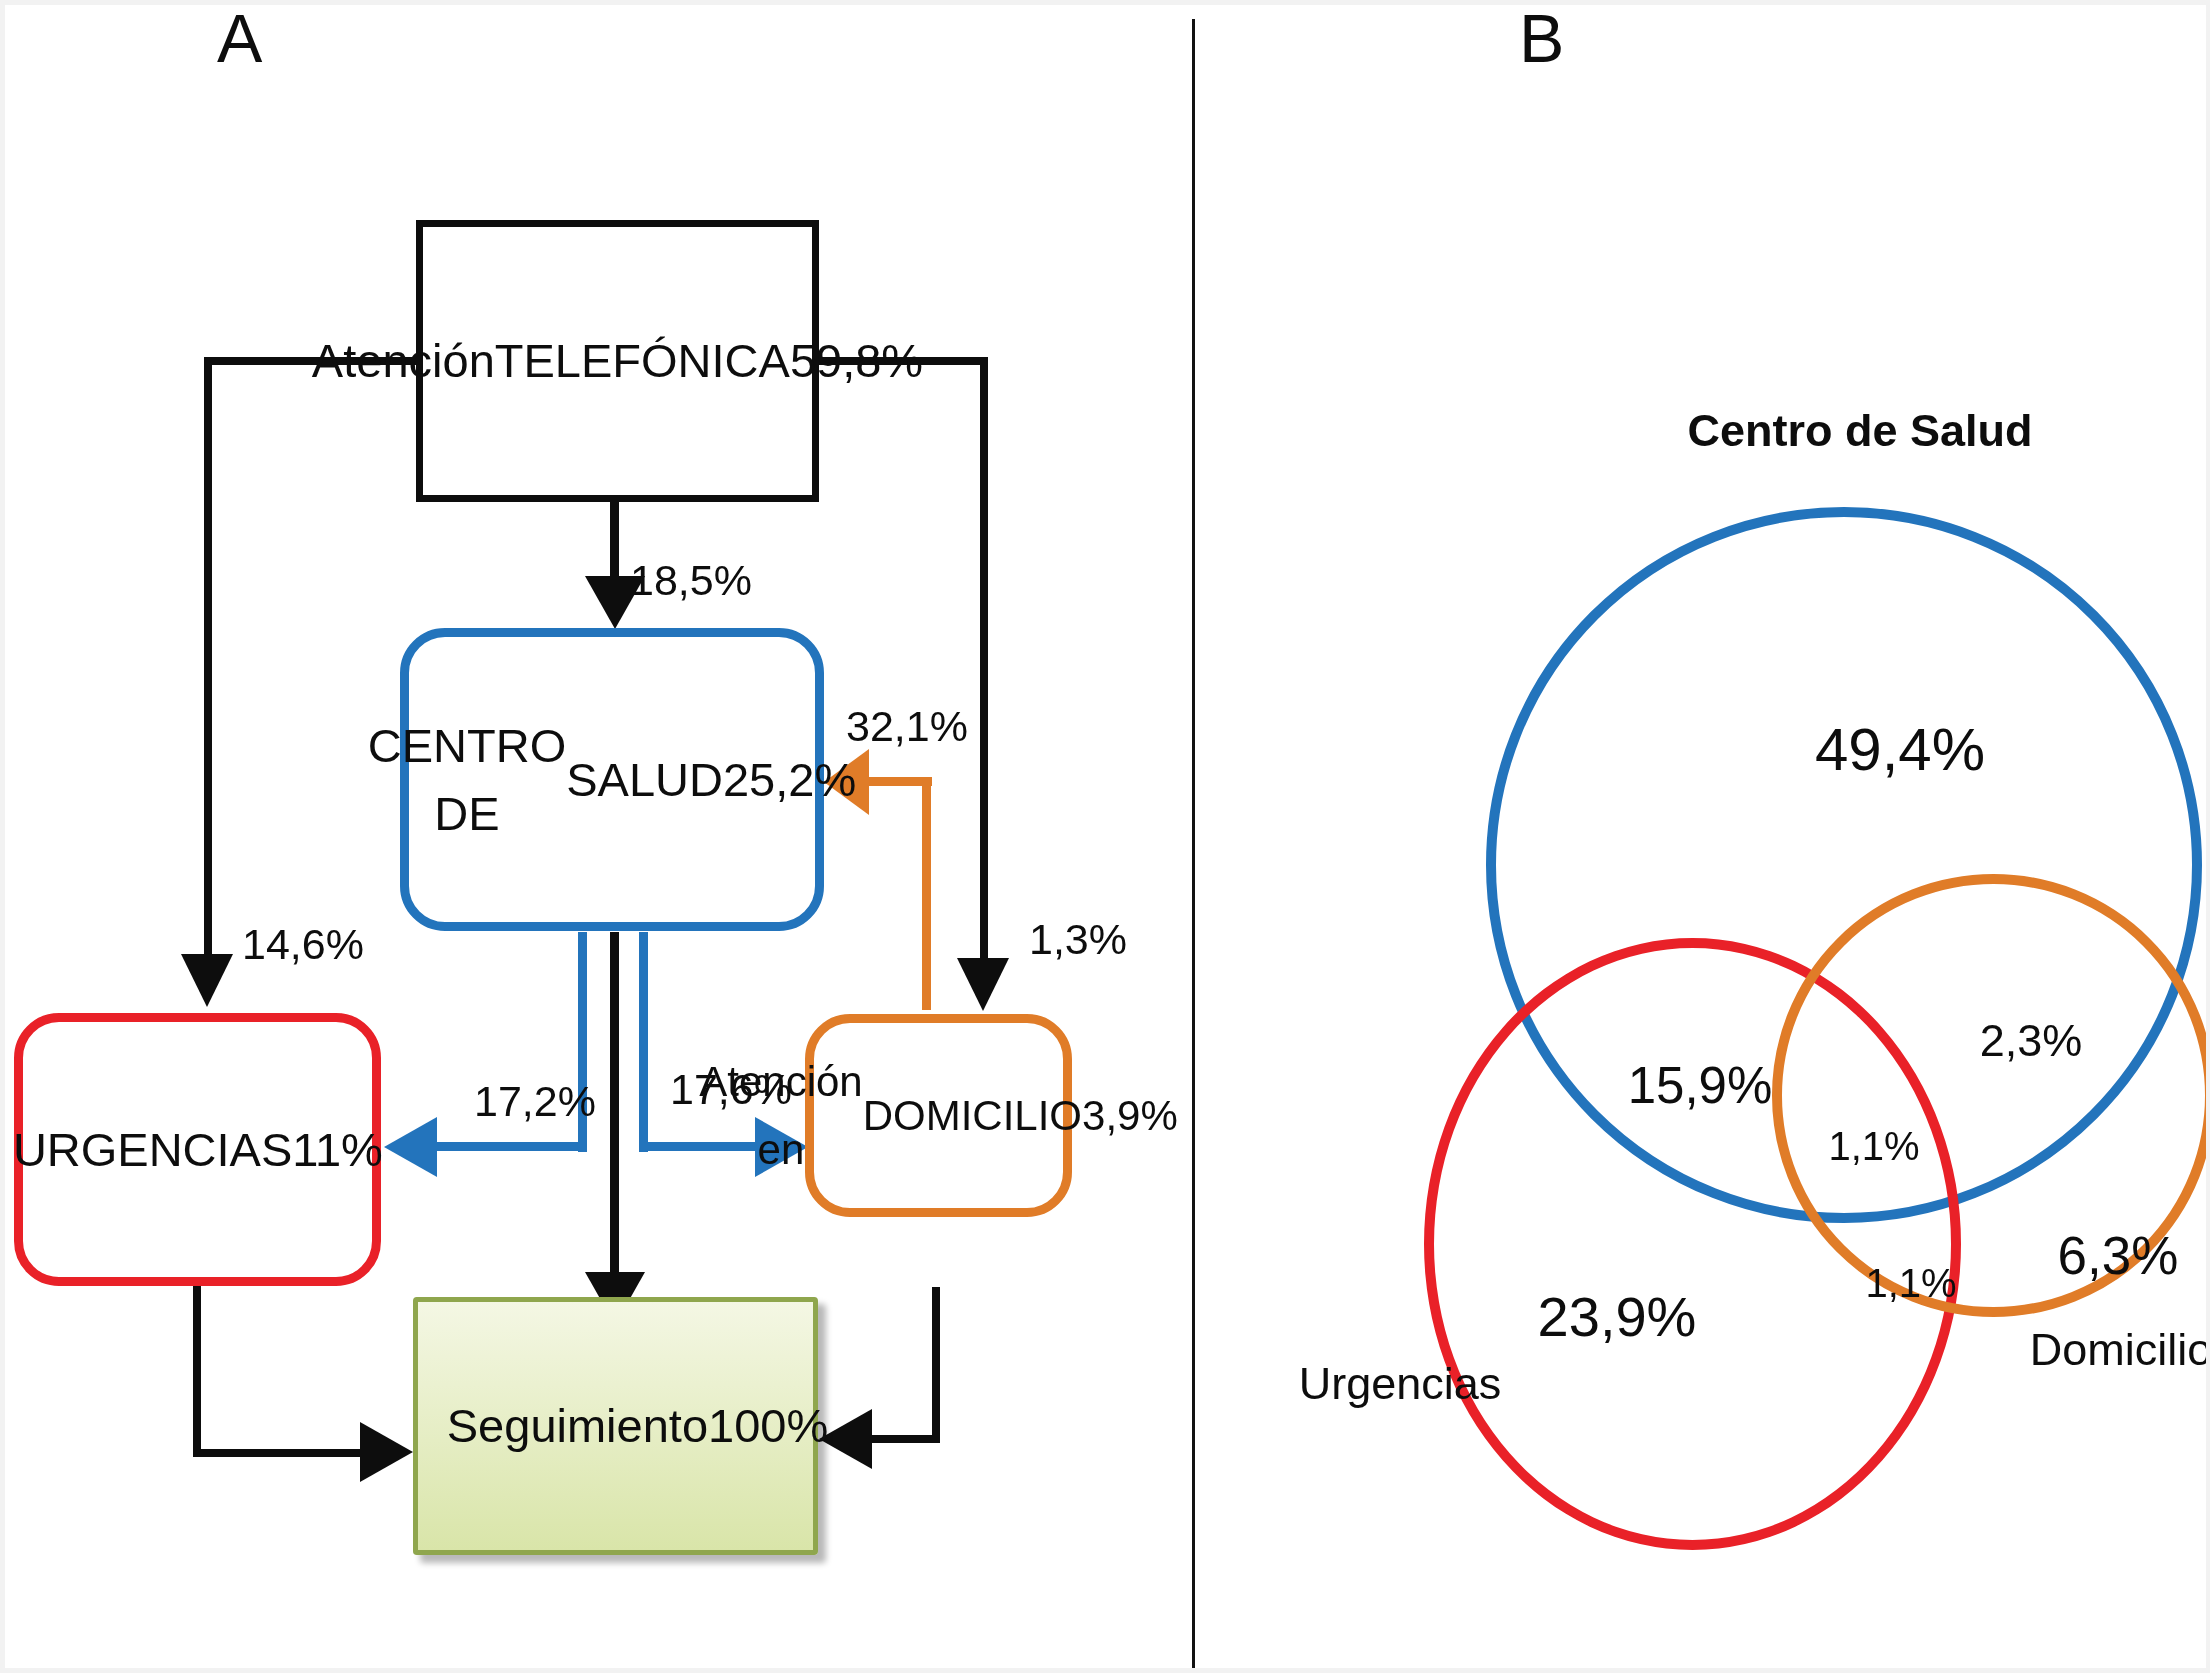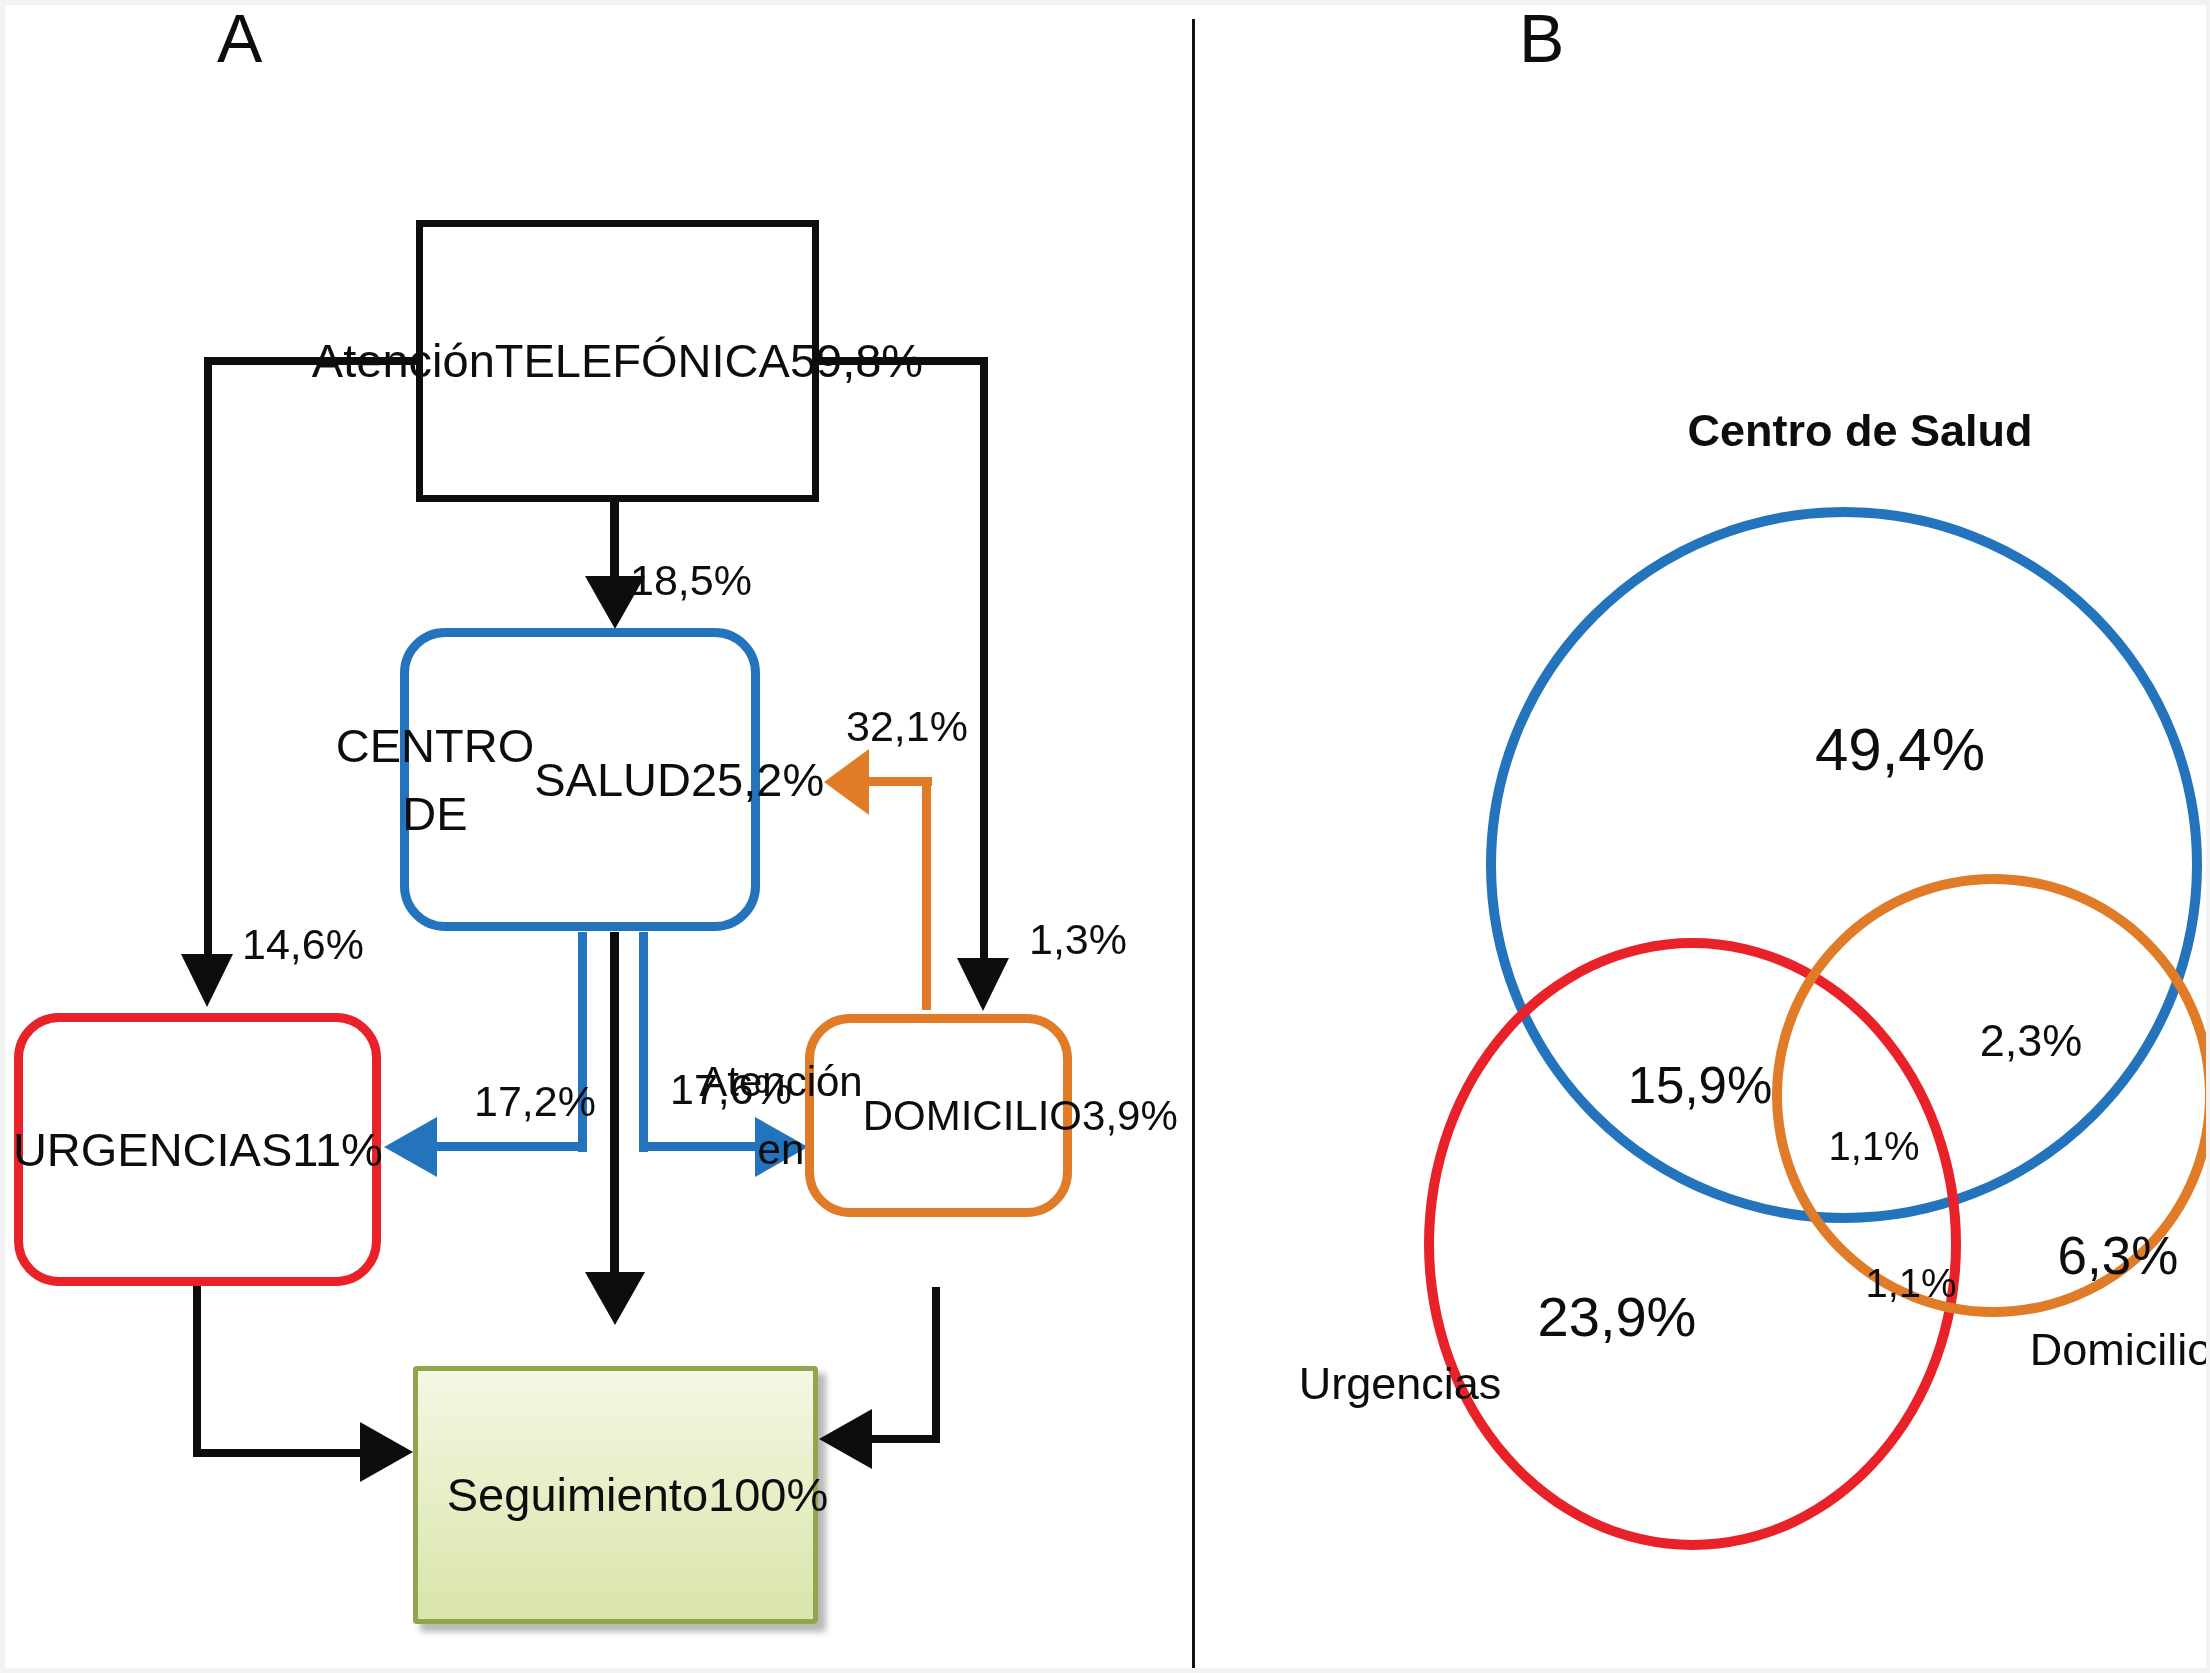--- a/index.html
+++ b/index.html
@@ -74,38 +74,38 @@
   <div class="abs flow-label" style="left:841px;top:697px;">32,1%</div>
   <div class="abs flow-label" style="left:469px;top:1072px;">17,2%</div>
   <div class="abs flow-label" style="left:665px;top:1060px;">17,6%</div>
 
   <div class="abs node" style="left:411px;top:215px;width:403px;height:282px;border:7.5px solid #0d0d0d;">
     <div>Atención</div>
     <div>TELEFÓNICA</div>
     <div>59,8%</div>
   </div>
 
-  <div class="abs node" style="left:395px;top:623px;width:360px;height:303px;border:9.4px solid #2374bc;border-radius:45px;">
+  <div class="abs node" style="left:395px;top:623px;width:424px;height:303px;border:9.4px solid #2374bc;border-radius:45px;">
     <div>CENTRO DE</div>
     <div>SALUD</div>
     <div>25,2%</div>
   </div>
 
   <div class="abs node" style="left:9.4px;top:1008px;width:367px;height:273px;border:9.4px solid #e92128;border-radius:45px;">
     <div>URGENCIAS</div>
     <div>11%</div>
   </div>
 
   <div class="abs node" style="left:800px;top:1009px;width:267px;height:203px;border:9.4px solid #e07c28;border-radius:45px;font-size:42px;">
     <div>Atención  en</div>
     <div>DOMICILIO</div>
     <div>3,9%</div>
   </div>
 
-  <div class="abs node" style="left:408px;top:1361px;width:405px;height:258px;border:5.6px solid #8fa64d;border-radius:3.8px;background:linear-gradient(180deg,#f4f7e4 0%,#d9e5a9 100%);box-shadow:7.5px 7.5px 6.6px rgba(0,0,0,0.28);padding-left:44px;">
+  <div class="abs node" style="left:408px;top:1292px;width:405px;height:258px;border:5.6px solid #8fa64d;border-radius:3.8px;background:linear-gradient(180deg,#f4f7e4 0%,#d9e5a9 100%);box-shadow:7.5px 7.5px 6.6px rgba(0,0,0,0.28);padding-left:44px;">
     <div>Seguimiento</div>
     <div>100%</div>
   </div>
 
   <div class="abs" style="left:1187px;top:14px;width:2.8px;height:1650px;background:#111111;"></div>
 
   <div class="abs panel-letter" style="left:1514px;top:-5.6px;">B</div>
 
   <div class="abs" style="left:1582px;top:400px;width:546px;text-align:center;font-size:45px;font-weight:700;">Centro de Salud</div>
 

